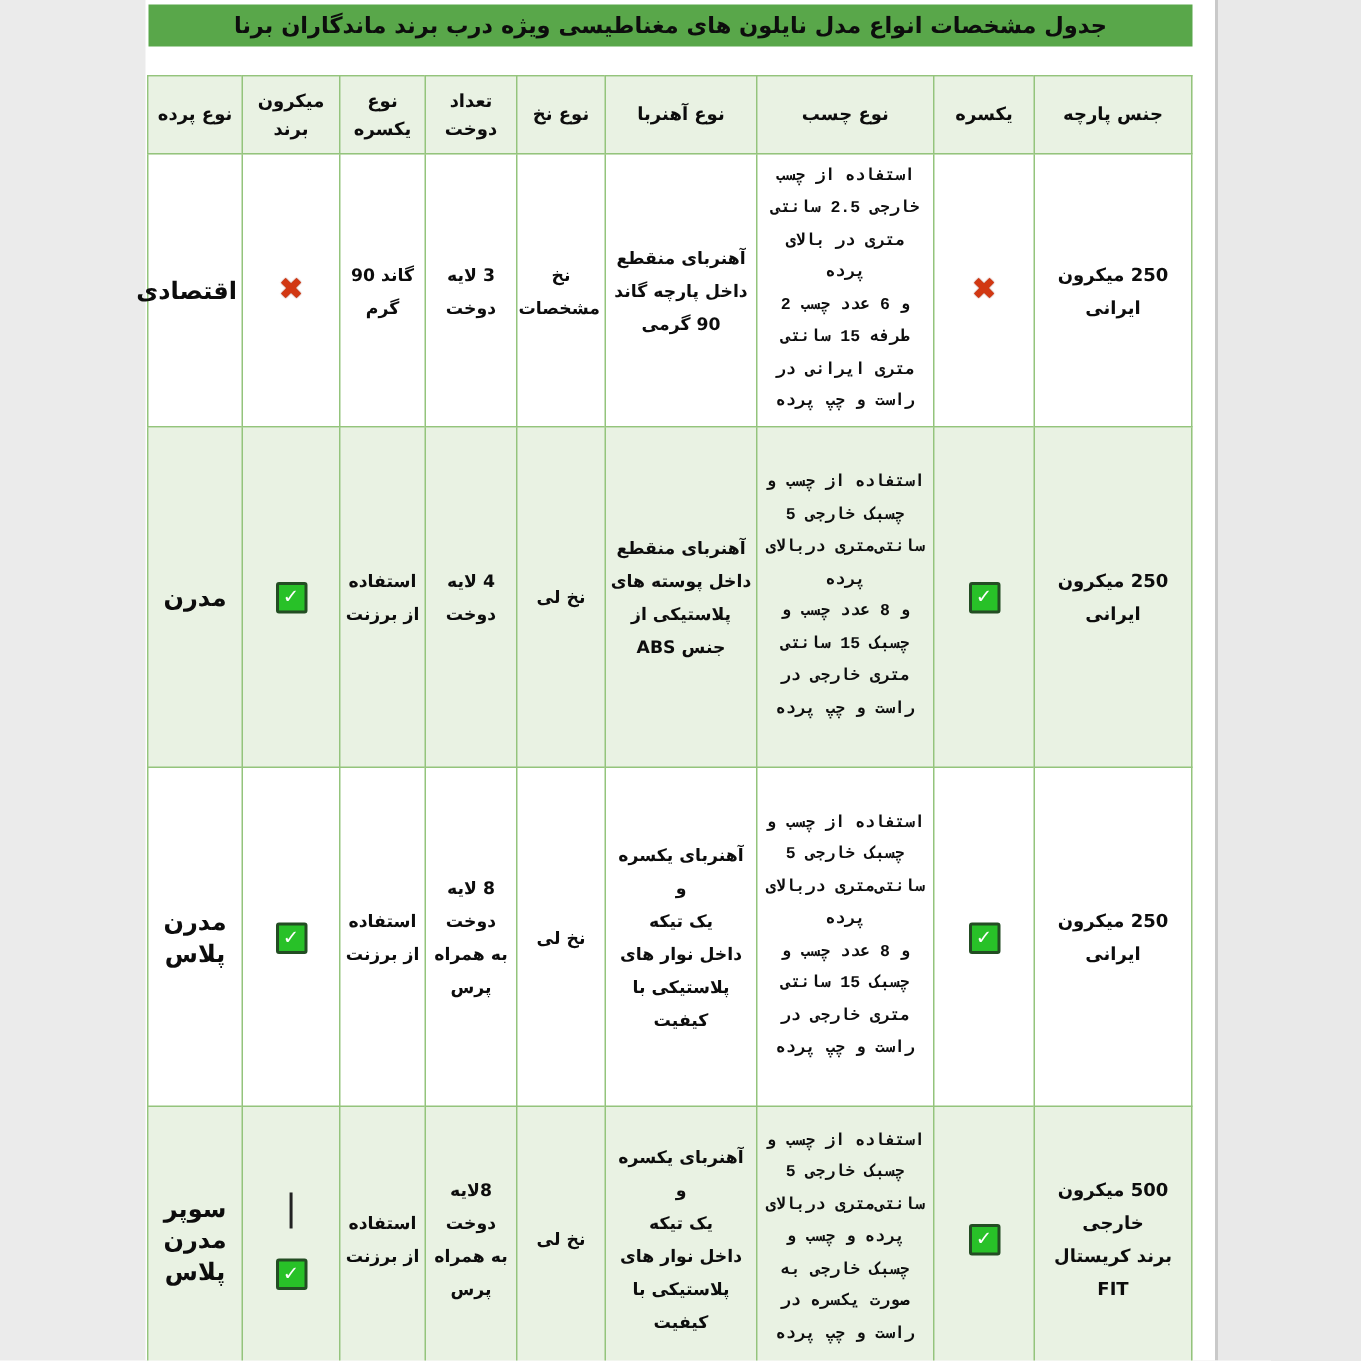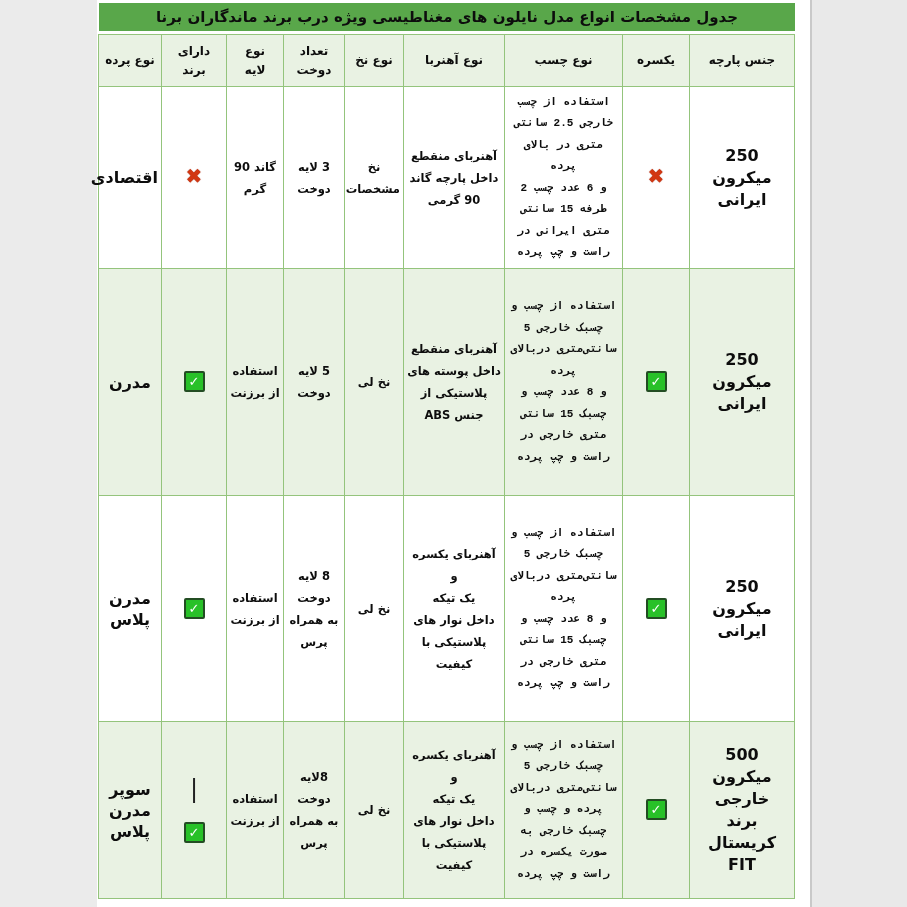--- a/index.html
+++ b/index.html
@@ -10,21 +10,21 @@
     font-weight:700;color:#111;
   }
   .page-strip{position:absolute;left:97px;top:0;width:713px;height:907px;background:#ffffff;}
   .right-divider{position:absolute;left:810px;top:0;width:2px;height:907px;background:#c9c9c9;}
   .right-gray{position:absolute;left:812px;top:0;width:95px;height:907px;background:#e9e9e9;}
   .sheet{position:absolute;left:99px;top:3px;width:696px;direction:rtl;}
   .title-bar{
     width:100%;height:28px;background:#59a74a;
     display:flex;align-items:center;justify-content:center;
     font-size:15px;color:#0d0d0d;letter-spacing:0;
-    margin-bottom:3px;box-sizing:border-box;padding:0 10px;
+    margin-bottom:19px;box-sizing:border-box;padding:0 10px;
   }
   table.spec{
     border-collapse:collapse;table-layout:fixed;width:696px;
     background:#ffffff;
   }
   .spec th,.spec td{
     border:1px solid #94c47c;
     text-align:center;vertical-align:middle;
     padding:2px 3px;box-sizing:border-box;
     white-space:pre-line;
@@ -33,21 +33,21 @@
   .spec thead th{
     background:#e9f2e3;height:52px;font-size:12px;line-height:19px;
   }
   .spec tbody tr:nth-child(1){height:182px;}
   .spec tbody tr:nth-child(2){height:227px;}
   .spec tbody tr:nth-child(3){height:226px;}
   .spec tbody tr:nth-child(4){height:177px;}
   .spec tbody tr:nth-child(even) td{background:#e9f2e3;}
   .cell{font-size:11.5px;line-height:22px;}
   .col-type{font-size:16px;line-height:21px;}
-  .col-nylon{font-size:16px;}
+  .col-nylon{font-size:12px;}
   .col-glue{font-size:11px;line-height:21.5px;font-family:Liberation Mono, monospace;}
   .icon-check{
     display:inline-block;width:17px;height:17px;
     background:#28c128;border:2px solid #234d23;border-radius:2px;
     color:#ffffff;font-size:13px;line-height:17px;text-align:center;
     font-weight:700;
   }
   .icon-cross{
     color:#d23712;font-size:20px;line-height:20px;font-weight:700;
     text-shadow:0 0 1px #8b1a00;
@@ -81,22 +81,22 @@
     <thead>
       <tr>
         <th>جنس پارچه</th>
         <th>یکسره</th>
         <th>نوع چسب</th>
         <th>نوع آهنربا</th>
         <th>نوع نخ</th>
         <th>تعداد
 دوخت</th>
         <th>نوع
-لایه</th>
-        <th>دارای
+یکسره</th>
+        <th>میکرون
 برند</th>
         <th>نوع پرده</th>
       </tr>
     </thead>
     <tbody>
         <tr>
           <td class="cell col-nylon">250 میکرون
 ایرانی</td>
           <td class="cell col-carton"><span class="icon-cross">✖</span></td>
           <td class="cell col-glue">استفاده از چسب
@@ -128,21 +128,21 @@
 پرده
 و 8 عدد چسب و
 چسبک 15 سانتی
 متری خارجی در
 راست و چپ پرده</td>
           <td class="cell col-magnet">آهنربای منقطع
 داخل پوسته های
 پلاستیکی از
 جنس ABS</td>
           <td class="cell col-thread">نخ لی</td>
-          <td class="cell col-stitch">5 لایه
+          <td class="cell col-stitch">4 لایه
 دوخت</td>
           <td class="cell col-fabric">استفاده
 از برزنت</td>
           <td class="cell col-brand"><span class="icon-check">✓</span></td>
           <td class="cell col-type">مدرن</td>
         </tr>
         <tr>
           <td class="cell col-nylon">250 میکرون
 ایرانی</td>
           <td class="cell col-carton"><span class="icon-check">✓</span></td>

